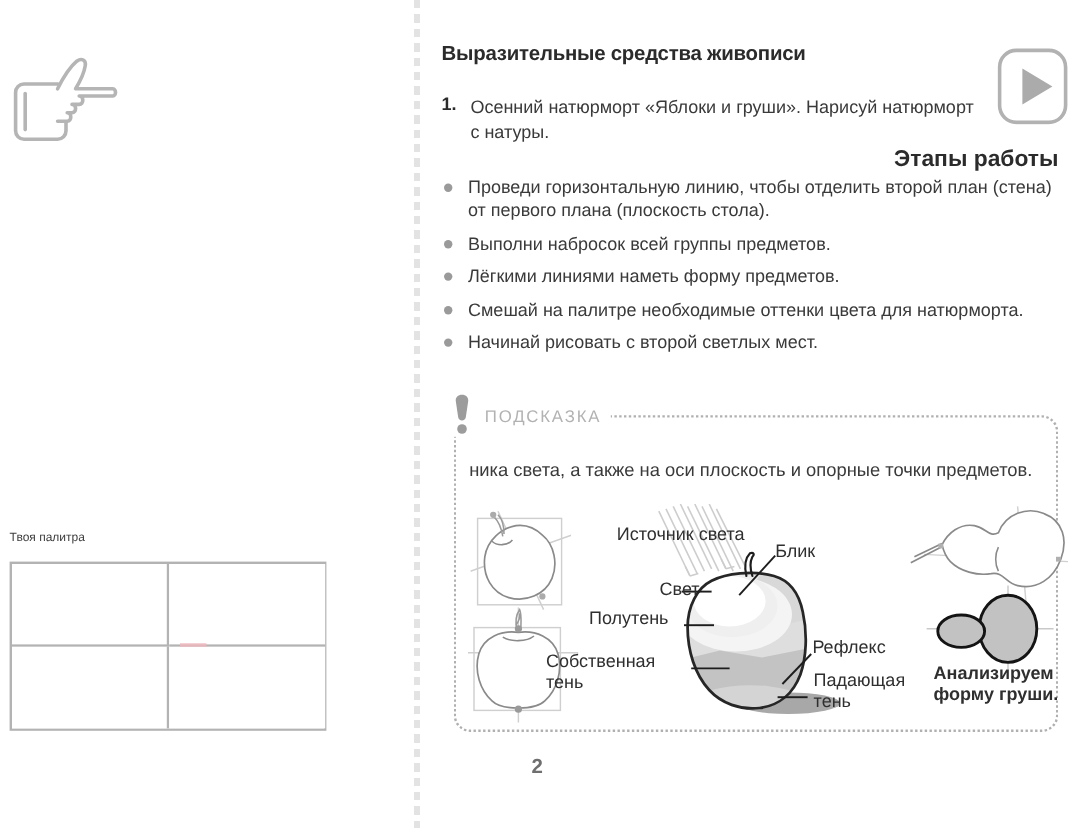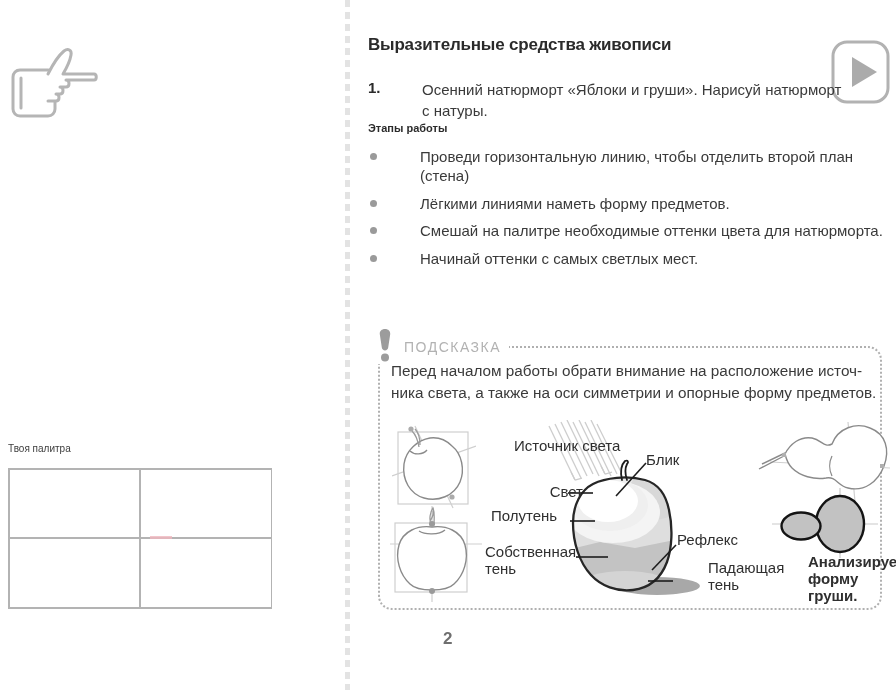--- a/index.html
+++ b/index.html
@@ -19,25 +19,25 @@
              grid-template-columns:131px 130px; grid-template-rows:69px 68px; }
   .palette .cell { border-right:2px solid #b3b3b3; border-bottom:2px solid #b3b3b3; background:#fff; }
   .palette .cell:nth-child(2n) { border-right:none; }
   .palette .cell:nth-child(n+3) { border-bottom:none; }
   .pink-mark { left:150px; top:536px; width:22px; height:3px; background:#efb6be; opacity:.8; }
 
   
   .title { left:368px; top:35px; font-size:17px; font-weight:bold; color:#2b2b2b; letter-spacing:-0.2px; }
   .task-num { left:368px; top:79px; font-size:15px; font-weight:bold; color:#2b2b2b; }
   .task-text { left:392px; top:79px; font-size:15px; line-height:21px; }
-  .steps-head { left:368px; top:122px; width:514px; text-align:left; font-size:11px; font-weight:bold; color:#2b2b2b; }
+  .steps-head { left:368px; top:122px; width:514px; text-align:right; font-size:19px; font-weight:bold; color:#2b2b2b; }
   ul.steps { left:368px; top:147px; width:522px; list-style:none; }
   ul.steps li { position:relative; padding-left:22px; font-size:15px; line-height:19px; margin-bottom:8.5px; }
   ul.steps .dot { position:absolute; left:2px; top:6px; width:7px; height:7px; border-radius:50%; background:#9a9a9a; }
-  .ln { display:block;margin-left:30px; }
+  .ln { display:block; }
 
   
   .hint-box { left:378px; top:346px; width:504px; height:264px;
               border:2px dotted #b0b0b0; border-radius:14px; }
   .hint-mask { left:370px; top:334px; width:28px; height:30px; background:#fff; }
   .hint-label { left:396px; top:339px; font-size:14px; letter-spacing:1.5px; color:#b2b2b2;
                 background:#fff; padding:0 8px; }
   .hint-line1 { left:391px; top:362px; font-size:15.3px; color:#3a3a3a; }
   .hint-line2 { left:391px; top:384px; font-size:15.3px; color:#3a3a3a; }
 
@@ -92,44 +92,48 @@
     <span class="ln">Осенний натюрморт «Яблоки и груши». Нарисуй натюрморт</span>
     <span class="ln">с натуры.</span>
   </div>
 
   <div class="abs steps-head">Этапы работы</div>
 
   <ul class="abs steps">
     <li>
       <span class="dot"></span>
       <span class="ln">Проведи горизонтальную линию, чтобы отделить второй план (стена)</span>
+      <span class="ln">от первого плана (плоскость стола).</span>
+    </li>
+    <li>
+      <span class="dot"></span>
+      <span class="ln">Выполни набросок всей группы предметов.</span>
     </li>
     <li>
       <span class="dot"></span>
       <span class="ln">Лёгкими линиями наметь форму предметов.</span>
     </li>
     <li>
       <span class="dot"></span>
       <span class="ln">Смешай на палитре необходимые оттенки цвета для натюрморта.</span>
     </li>
     <li>
       <span class="dot"></span>
-      <span class="ln">Начинай оттенки с самых светлых мест.</span>
+      <span class="ln">Начинай рисовать с второй светлых мест.</span>
     </li>
   </ul>
 
   <div class="abs hint-box"></div>
   <div class="abs hint-mask"></div>
   <svg class="abs" style="left:377px;top:328px" width="16" height="36" viewBox="0 0 16 36">
     <path d="M8,1 C11.3,1 13.5,3.2 13.2,6.2 L11.2,19.5 C11,21.3 9.6,22.4 8,22.4 C6.4,22.4 5,21.3 4.8,19.5 L2.8,6.2 C2.5,3.2 4.7,1 8,1 Z" fill="#9c9c9c"></path>
     <circle cx="8" cy="29.5" r="4" fill="#9c9c9c"></circle>
   </svg>
   <div class="abs hint-label">ПОДСКАЗКА</div>
-  <div class="abs hint-line1">Перед началом работы обрати внимание на расположение источ-</div>
-  <div class="abs hint-line2">ника света, а также на оси симметрии и опорные форму предметов.</div>
+  <div class="abs hint-line2">ника света, а также на оси плоскость и опорные точки предметов.</div>
 
   <svg class="abs" style="left:392px;top:424px" width="84" height="92" viewBox="0 0 84 92">
     <rect x="6" y="8" width="70" height="72" fill="none" stroke="#cfcfcf" stroke-width="1.2"></rect>
     <line x1="0" y1="52" x2="84" y2="22" stroke="#cfcfcf" stroke-width="1.2"></line>
     <line x1="23" y1="2" x2="61" y2="84" stroke="#cfcfcf" stroke-width="1.2"></line>
     <path d="M38,14 C26,16 14,26 12,40 C10,56 18,70 32,74 C46,78 62,72 68,58 C73,46 70,30 60,22 C54,16 46,13 38,14 Z" fill="#fff" stroke="#8a8a8a" stroke-width="1.4"></path>
     <path d="M20,7 C24,11 26,17 27,23 M23,5 C27,9 28,15 28,21" fill="none" stroke="#9a9a9a" stroke-width="1.3"></path>
     <path d="M18,27 C22,31 31,31 35,26" fill="none" stroke="#8a8a8a" stroke-width="1.3"></path>
     <circle cx="19" cy="5" r="2.6" fill="#ababab"></circle>
     <circle cx="60" cy="73" r="2.6" fill="#ababab"></circle>

